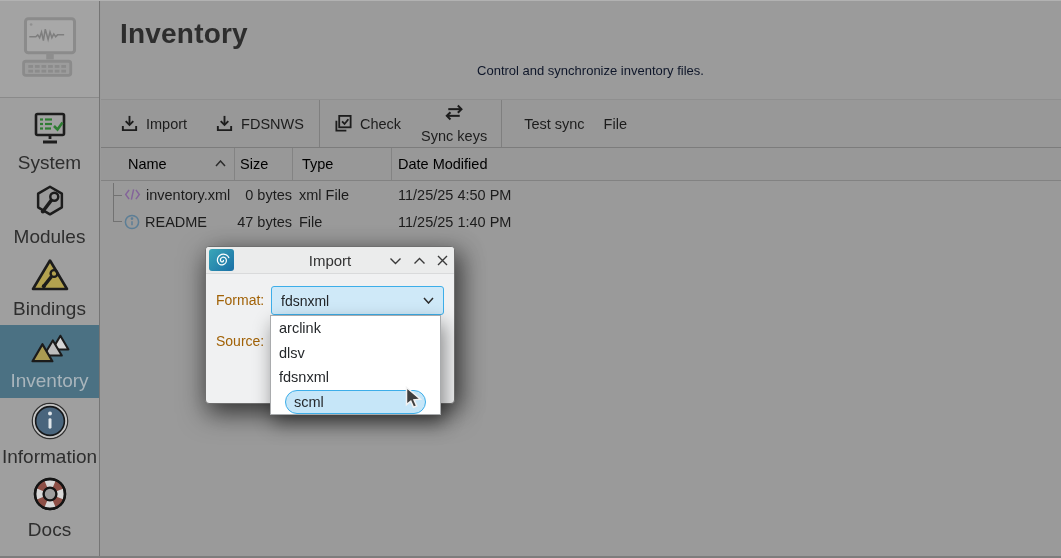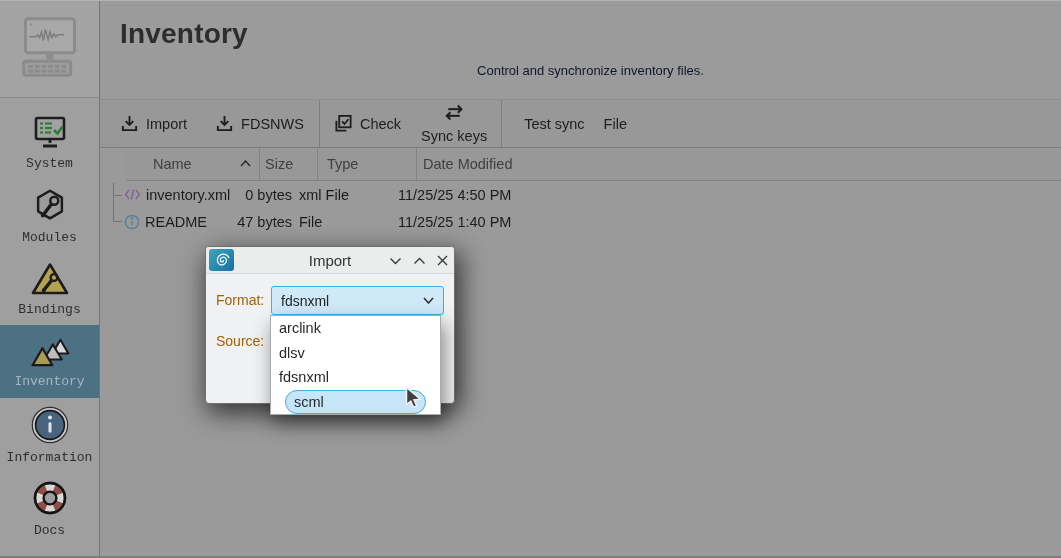--- a/index.html
+++ b/index.html
@@ -9,41 +9,41 @@
     background:#9a9a9a; font-family:"Liberation Sans","DejaVu Sans",sans-serif;
     color:#222; border-top:1px solid #b2b2b2;
   }
   .app::after{content:""; position:absolute; left:0; right:0; bottom:0; height:2px; background:#7d7d7d; z-index:5;}
 
   
   .sidebar{position:absolute; left:0; top:0; width:100px; height:558px; background:#9f9f9f; border-right:1px solid #757575;}
   .logo-area{height:97px; background:#a3a3a3; border-bottom:1px solid #8a8a8a; display:flex; align-items:center; justify-content:center;}
   .nav{padding-top:8px; display:flex; flex-direction:column;}
   .nav-item{height:73px; display:flex; flex-direction:column; align-items:center; justify-content:center; gap:5px; cursor:default;}
-  .nav-item .nav-label{font-size:13px; color:#2e2e2e;font-family:Liberation Mono, monospace;}
+  .nav-item .nav-label{font-size:19px; color:#2e2e2e;}
   .nav-item.selected{background:#4b7183;}
   .nav-item.selected .nav-label{color:#a9b5bc;}
 
   
   .main{position:absolute; left:101px; top:0; width:960px; height:558px;}
   .content-header{height:98px; background:#9b9b9b; padding:17px 0 0 19px;}
   .page-title{font-size:28px; font-weight:700; color:#2d2d2d; letter-spacing:.2px;}
   .page-subtitle{font-size:13px; color:#0f172a; margin-top:13px;text-align:center;}
 
   .toolbar{height:49px; border-top:1px solid #8f8f8f; border-bottom:1px solid #7c7c7c; background:#989898;
     display:flex; align-items:center; padding-left:19px; font-size:14.5px; color:#1d1d1d;}
   .tb-btn{display:flex; align-items:center; gap:7px; cursor:default;}
   .tb-btn svg{display:block;}
   .tb-sep{width:1px; height:47px; background:#7f7f7f;}
   .m-import{margin-right:28px;} .m-fdsnws{margin-right:15px;}
   .m-check{margin:0 20px 0 14px;} .m-synckeys{margin-right:14px;flex-direction:column;}
   .m-testsync{margin:0 19px 0 22px;}
 
   
-  .thead{height:33px; display:flex; align-items:center; background:#989898; border-bottom:1px solid #828282; font-size:14.5px; color:#404040;margin-left:25px;}
+  .thead{height:33px; display:flex; align-items:center; background:#989898; border-bottom:1px solid #828282; font-size:14.5px; color:#000000;}
   .th{height:100%; display:flex; align-items:center; position:relative;}
   .th-name{width:134px; padding-left:27px; border-right:1px solid #838383;}
   .th-size{width:58px;  padding-left:5px;  border-right:1px solid #838383;align-items:center;}
   .th-type{width:99px;  padding-left:9px;  border-right:1px solid #838383;}
   .th-date{flex:1; padding-left:6px;}
   .sort-ind{position:absolute; right:8px; top:12px;}
   .trow{height:27px; display:flex; align-items:center; font-size:14.5px; color:#1c1c1c;}
   .td{display:flex; align-items:center; height:100%;}
   .td-name{width:134px; padding-left:23px; gap:5px;}
   .td-size{width:58px; justify-content:flex-end; padding-right:1px;}

